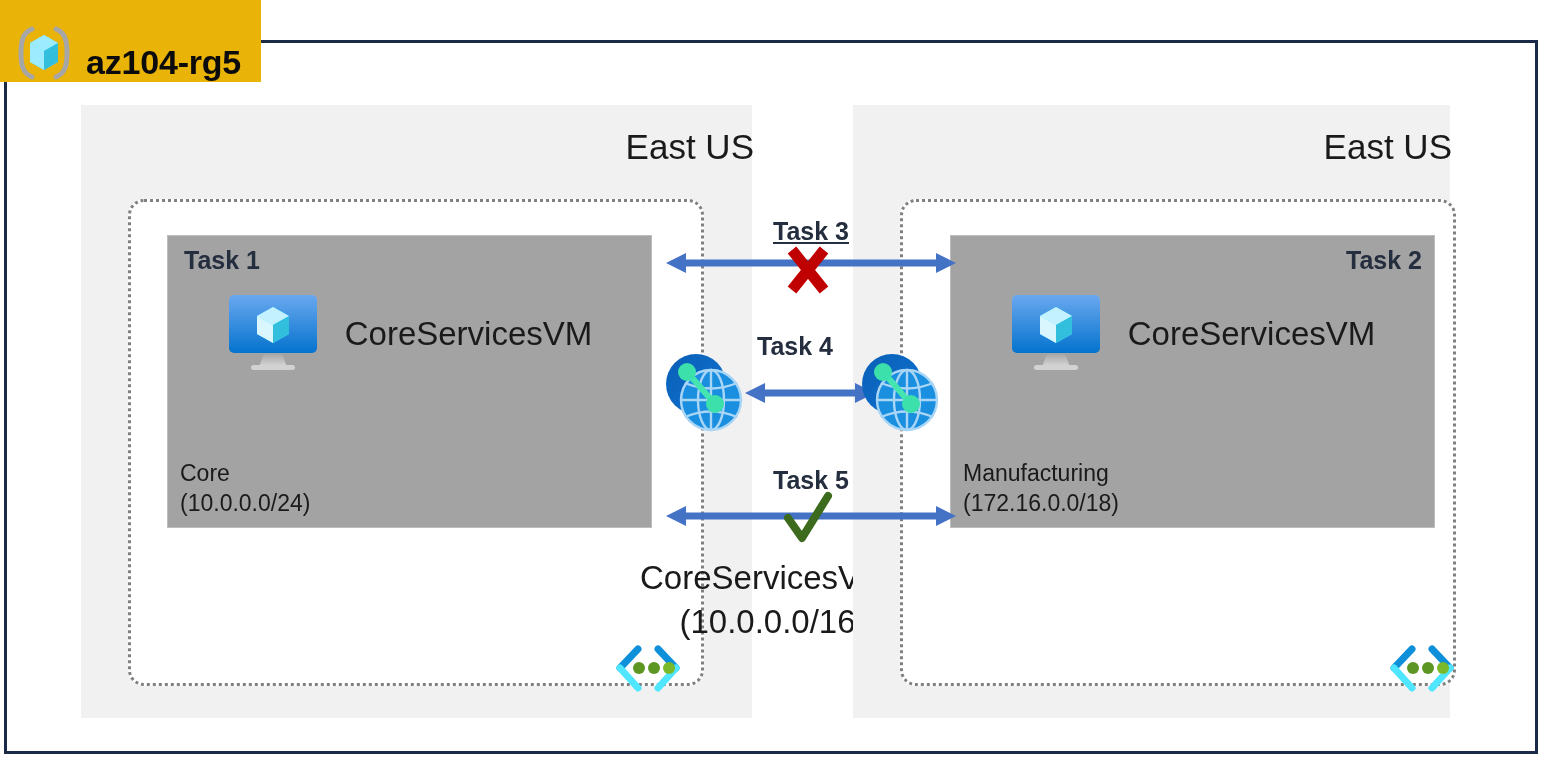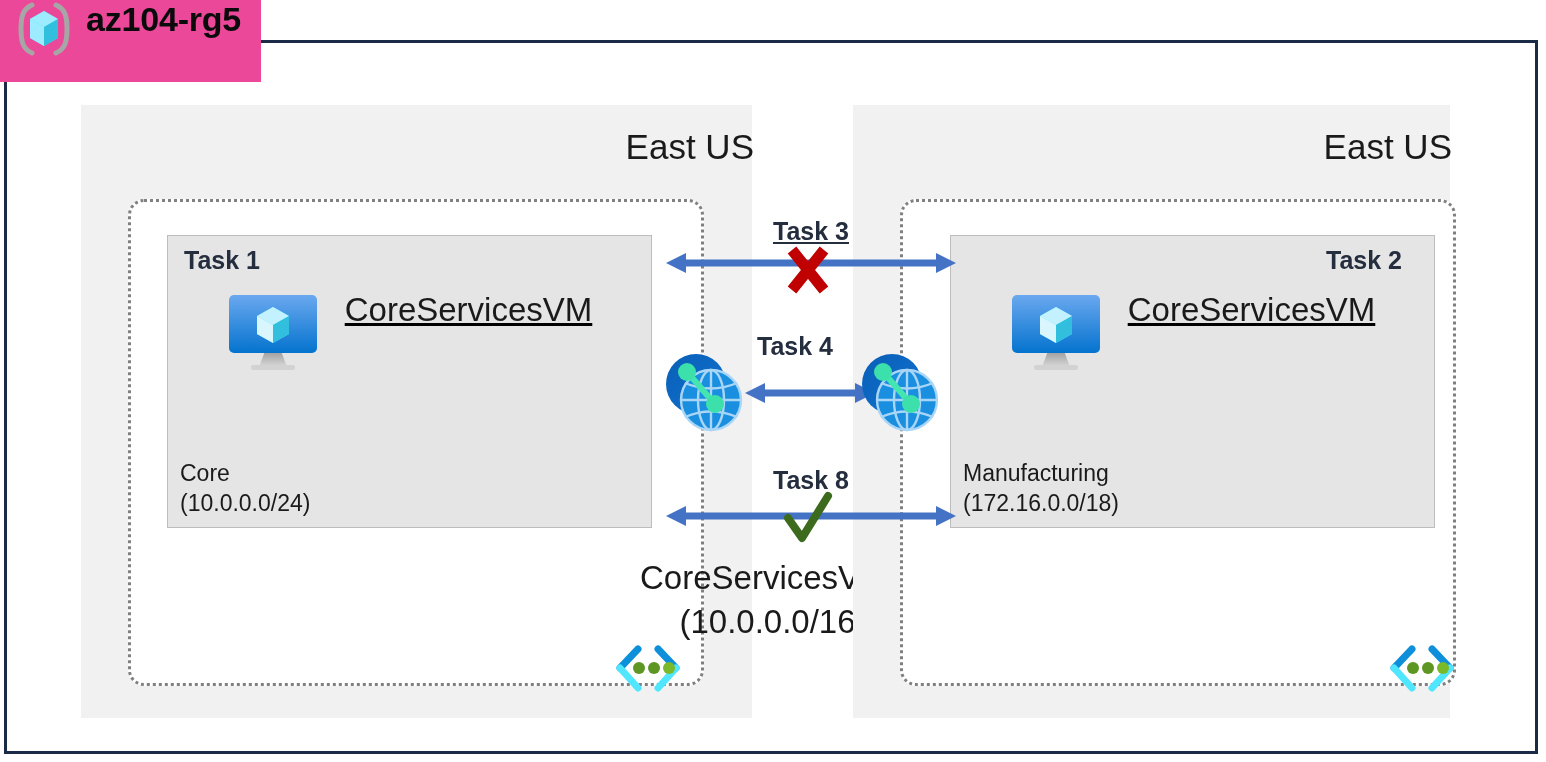--- a/index.html
+++ b/index.html
@@ -30,22 +30,22 @@
     background: transparent;
   }
 
   
   .rg-header {
     position: absolute;
     left: 0px;
     top: 0px;
     height: 82px;
     display: flex;
-    align-items: flex-start;
-    background: #ec4899;
+    align-items: flex-end;
+    background: #eab308;
     padding-left: 14px;
     padding-right: 20px;
     z-index: 6;
   }
   .rg-icon {
     position: relative;
     width: 60px;
     height: 58px;
     flex: 0 0 auto;
   }
@@ -107,45 +107,45 @@
     line-height: 1.32;
     color: #1a1a1a;
     white-space: pre-line;
   }
   .vnet-label.left  { top: 556px; }
   .vnet-label.right { top: 556px; }
 
   
   .subnet {
     position: absolute;
-    background: #e5e5e5;
+    background: #a3a3a3;
     border: 1px solid #bdbdbd;
     box-sizing: border-box;
   }
   .subnet.left  { left: 167px; top: 235px; width: 485px; height: 293px; }
   .subnet.right { left: 950px; top: 235px; width: 485px; height: 293px; }
 
   .task-tag {
     position: absolute;
     top: 10px;
     font-size: 25px;
     font-weight: bold;
     color: #252e3e;
   }
   .task-tag.tl { left: 16px; }
-  .task-tag.tr { right: 32px; margin-left: 36px; }
+  .task-tag.tr { right: 12px; margin-left: 36px; }
 
   .vm-row {
     position: absolute;
     top: 55px;
     left: 0;
     width: 100%;
     display: flex;
+    align-items: center;
     justify-content: center;
-    text-decoration: underline;
   }
   .vm-icon {
     position: relative;
     width: 92px;
     height: 86px;
     flex: 0 0 auto;
   }
   .vm-name {
     font-size: 33px;
     color: #1a1a1a;
@@ -352,21 +352,21 @@
 
   <div class="arrow-label task4">Task 4</div>
   <div class="arrow task4">
     <svg viewBox="0 0 130 26" width="130" height="26" preserveAspectRatio="none">
       <line x1="18" y1="13" x2="112" y2="13" stroke="#4472c4" stroke-width="7"></line>
       <polygon points="0,13 20,3 20,23" fill="#4472c4"></polygon>
       <polygon points="130,13 110,3 110,23" fill="#4472c4"></polygon>
     </svg>
   </div>
 
-  <div class="arrow-label task5">Task 8</div>
+  <div class="arrow-label task5">Task 5</div>
   <div class="arrow task5">
     <svg viewBox="0 0 290 26" width="290" height="26" preserveAspectRatio="none">
       <line x1="18" y1="13" x2="272" y2="13" stroke="#4472c4" stroke-width="7"></line>
       <polygon points="0,13 20,3 20,23" fill="#4472c4"></polygon>
       <polygon points="290,13 270,3 270,23" fill="#4472c4"></polygon>
     </svg>
   </div>
   <div class="mark allow">
     <svg viewBox="0 0 52 56" width="52" height="56">
       <path d="M6 28 L20 48 L46 6" fill="none" stroke="#3c6b1e" stroke-width="8" stroke-linecap="round" stroke-linejoin="round"></path>

